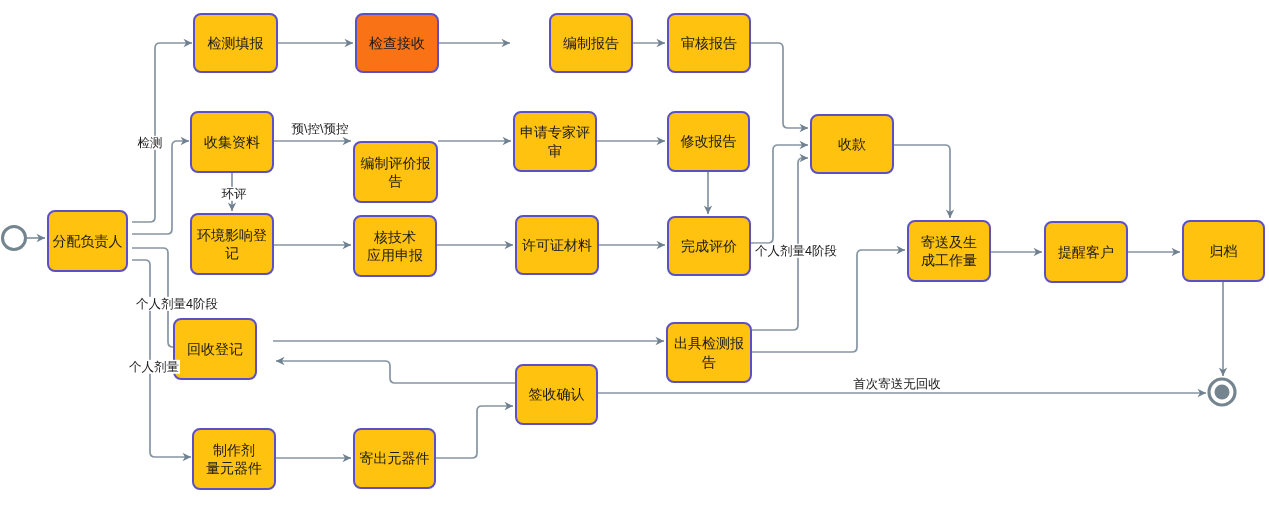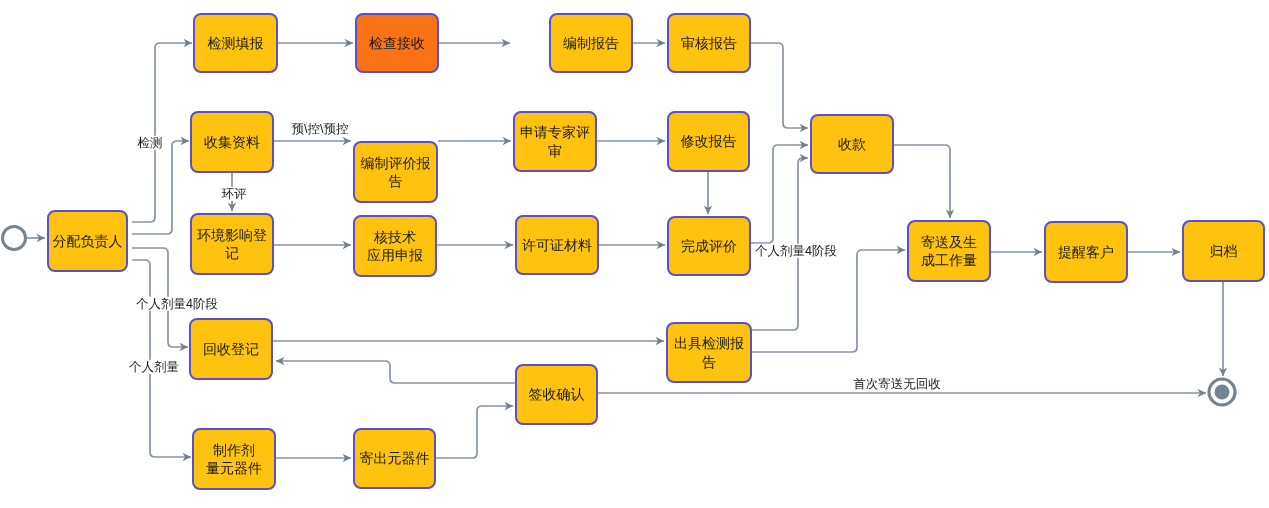--- a/index.html
+++ b/index.html
@@ -110,21 +110,21 @@
       <div class="node" style="left: 810px; top: 114px; width: 84px; height: 60px; background: rgb(255, 194, 14); border-color: rgb(91, 80, 200); color: rgb(26, 26, 26);">收款</div>
       <div class="node" style="left: 190px; top: 213px; width: 84px; height: 62px; background: rgb(255, 194, 14); border-color: rgb(91, 80, 200); color: rgb(26, 26, 26);">环境影响登记</div>
       <div class="node" style="left: 353px; top: 215px; width: 84px; height: 62px; background: rgb(255, 194, 14); border-color: rgb(91, 80, 200); color: rgb(26, 26, 26);">核技术
 应用申报</div>
       <div class="node" style="left: 515px; top: 215px; width: 84px; height: 60px; background: rgb(255, 194, 14); border-color: rgb(91, 80, 200); color: rgb(26, 26, 26);">许可证材料</div>
       <div class="node" style="left: 667px; top: 216px; width: 84px; height: 60px; background: rgb(255, 194, 14); border-color: rgb(91, 80, 200); color: rgb(26, 26, 26);">完成评价</div>
       <div class="node" style="left: 907px; top: 220px; width: 84px; height: 62px; background: rgb(255, 194, 14); border-color: rgb(91, 80, 200); color: rgb(26, 26, 26);">寄送及生
 成工作量</div>
       <div class="node" style="left: 1044px; top: 221px; width: 84px; height: 62px; background: rgb(255, 194, 14); border-color: rgb(91, 80, 200); color: rgb(26, 26, 26);">提醒客户</div>
       <div class="node" style="left: 1182px; top: 220px; width: 83px; height: 62px; background: rgb(255, 194, 14); border-color: rgb(91, 80, 200); color: rgb(26, 26, 26);">归档</div>
-      <div class="node" style="left: 189px; top: 318px; width: 84px; height: 62px; background: rgb(255, 194, 14); border-color: rgb(91, 80, 200); color: rgb(26, 26, 26);">回收登记</div>
+      <div class="node" style="left: 173px; top: 318px; width: 84px; height: 62px; background: rgb(255, 194, 14); border-color: rgb(91, 80, 200); color: rgb(26, 26, 26);">回收登记</div>
       <div class="node" style="left: 666px; top: 310px; width: 86px; height: 61px; background: rgb(255, 194, 14); border-color: rgb(91, 80, 200); color: rgb(26, 26, 26); margin-top: 12px;">出具检测报告</div>
       <div class="node" style="left: 515px; top: 364px; width: 83px; height: 61px; background: rgb(255, 194, 14); border-color: rgb(91, 80, 200); color: rgb(26, 26, 26);">签收确认</div>
       <div class="node" style="left: 192px; top: 428px; width: 84px; height: 62px; background: rgb(255, 194, 14); border-color: rgb(91, 80, 200); color: rgb(26, 26, 26);">制作剂
 量元器件</div>
       <div class="node" style="left: 353px; top: 428px; width: 83px; height: 61px; background: rgb(255, 194, 14); border-color: rgb(91, 80, 200); color: rgb(26, 26, 26);">寄出元器件</div>
     </div>
   <div>
       <span class="edge-label" style="left: 150px; top: 143px; color: rgb(26, 26, 26);">检测</span>
       <span class="edge-label" style="left: 320px; top: 129px; color: rgb(26, 26, 26);">预\控\预控</span>
       <span class="edge-label" style="left: 234px; top: 194px; color: rgb(26, 26, 26);">环评</span>

